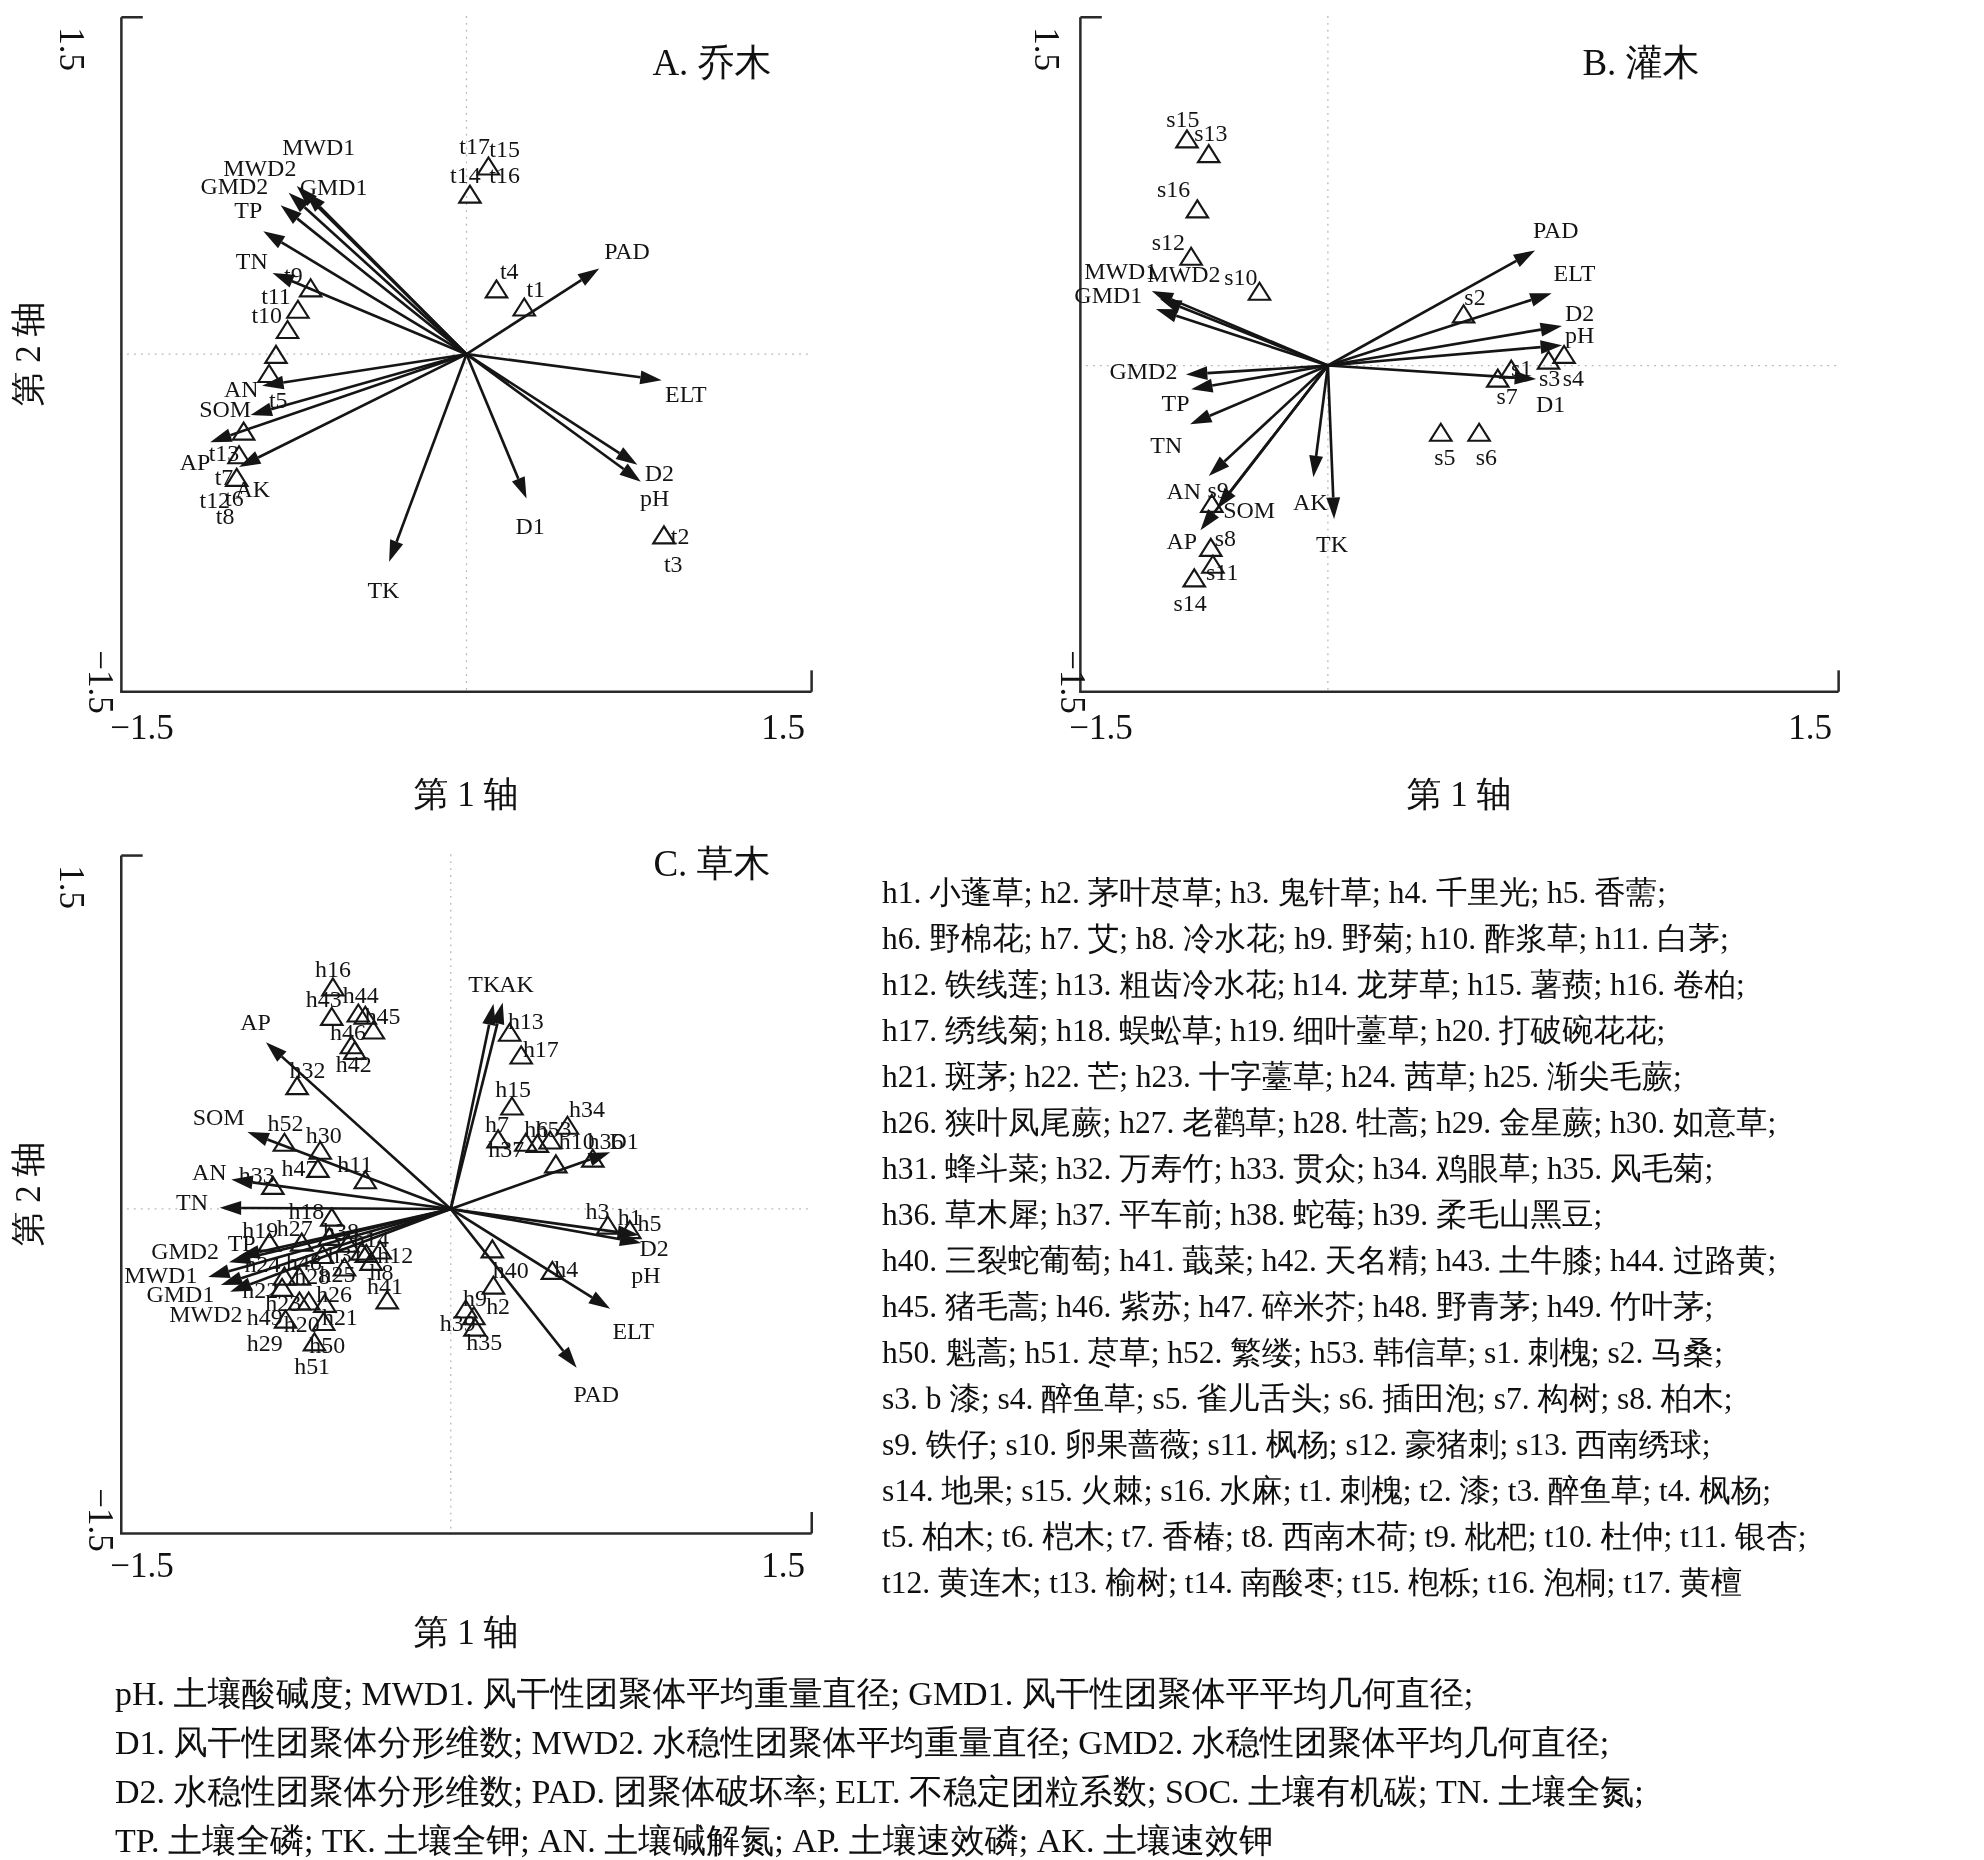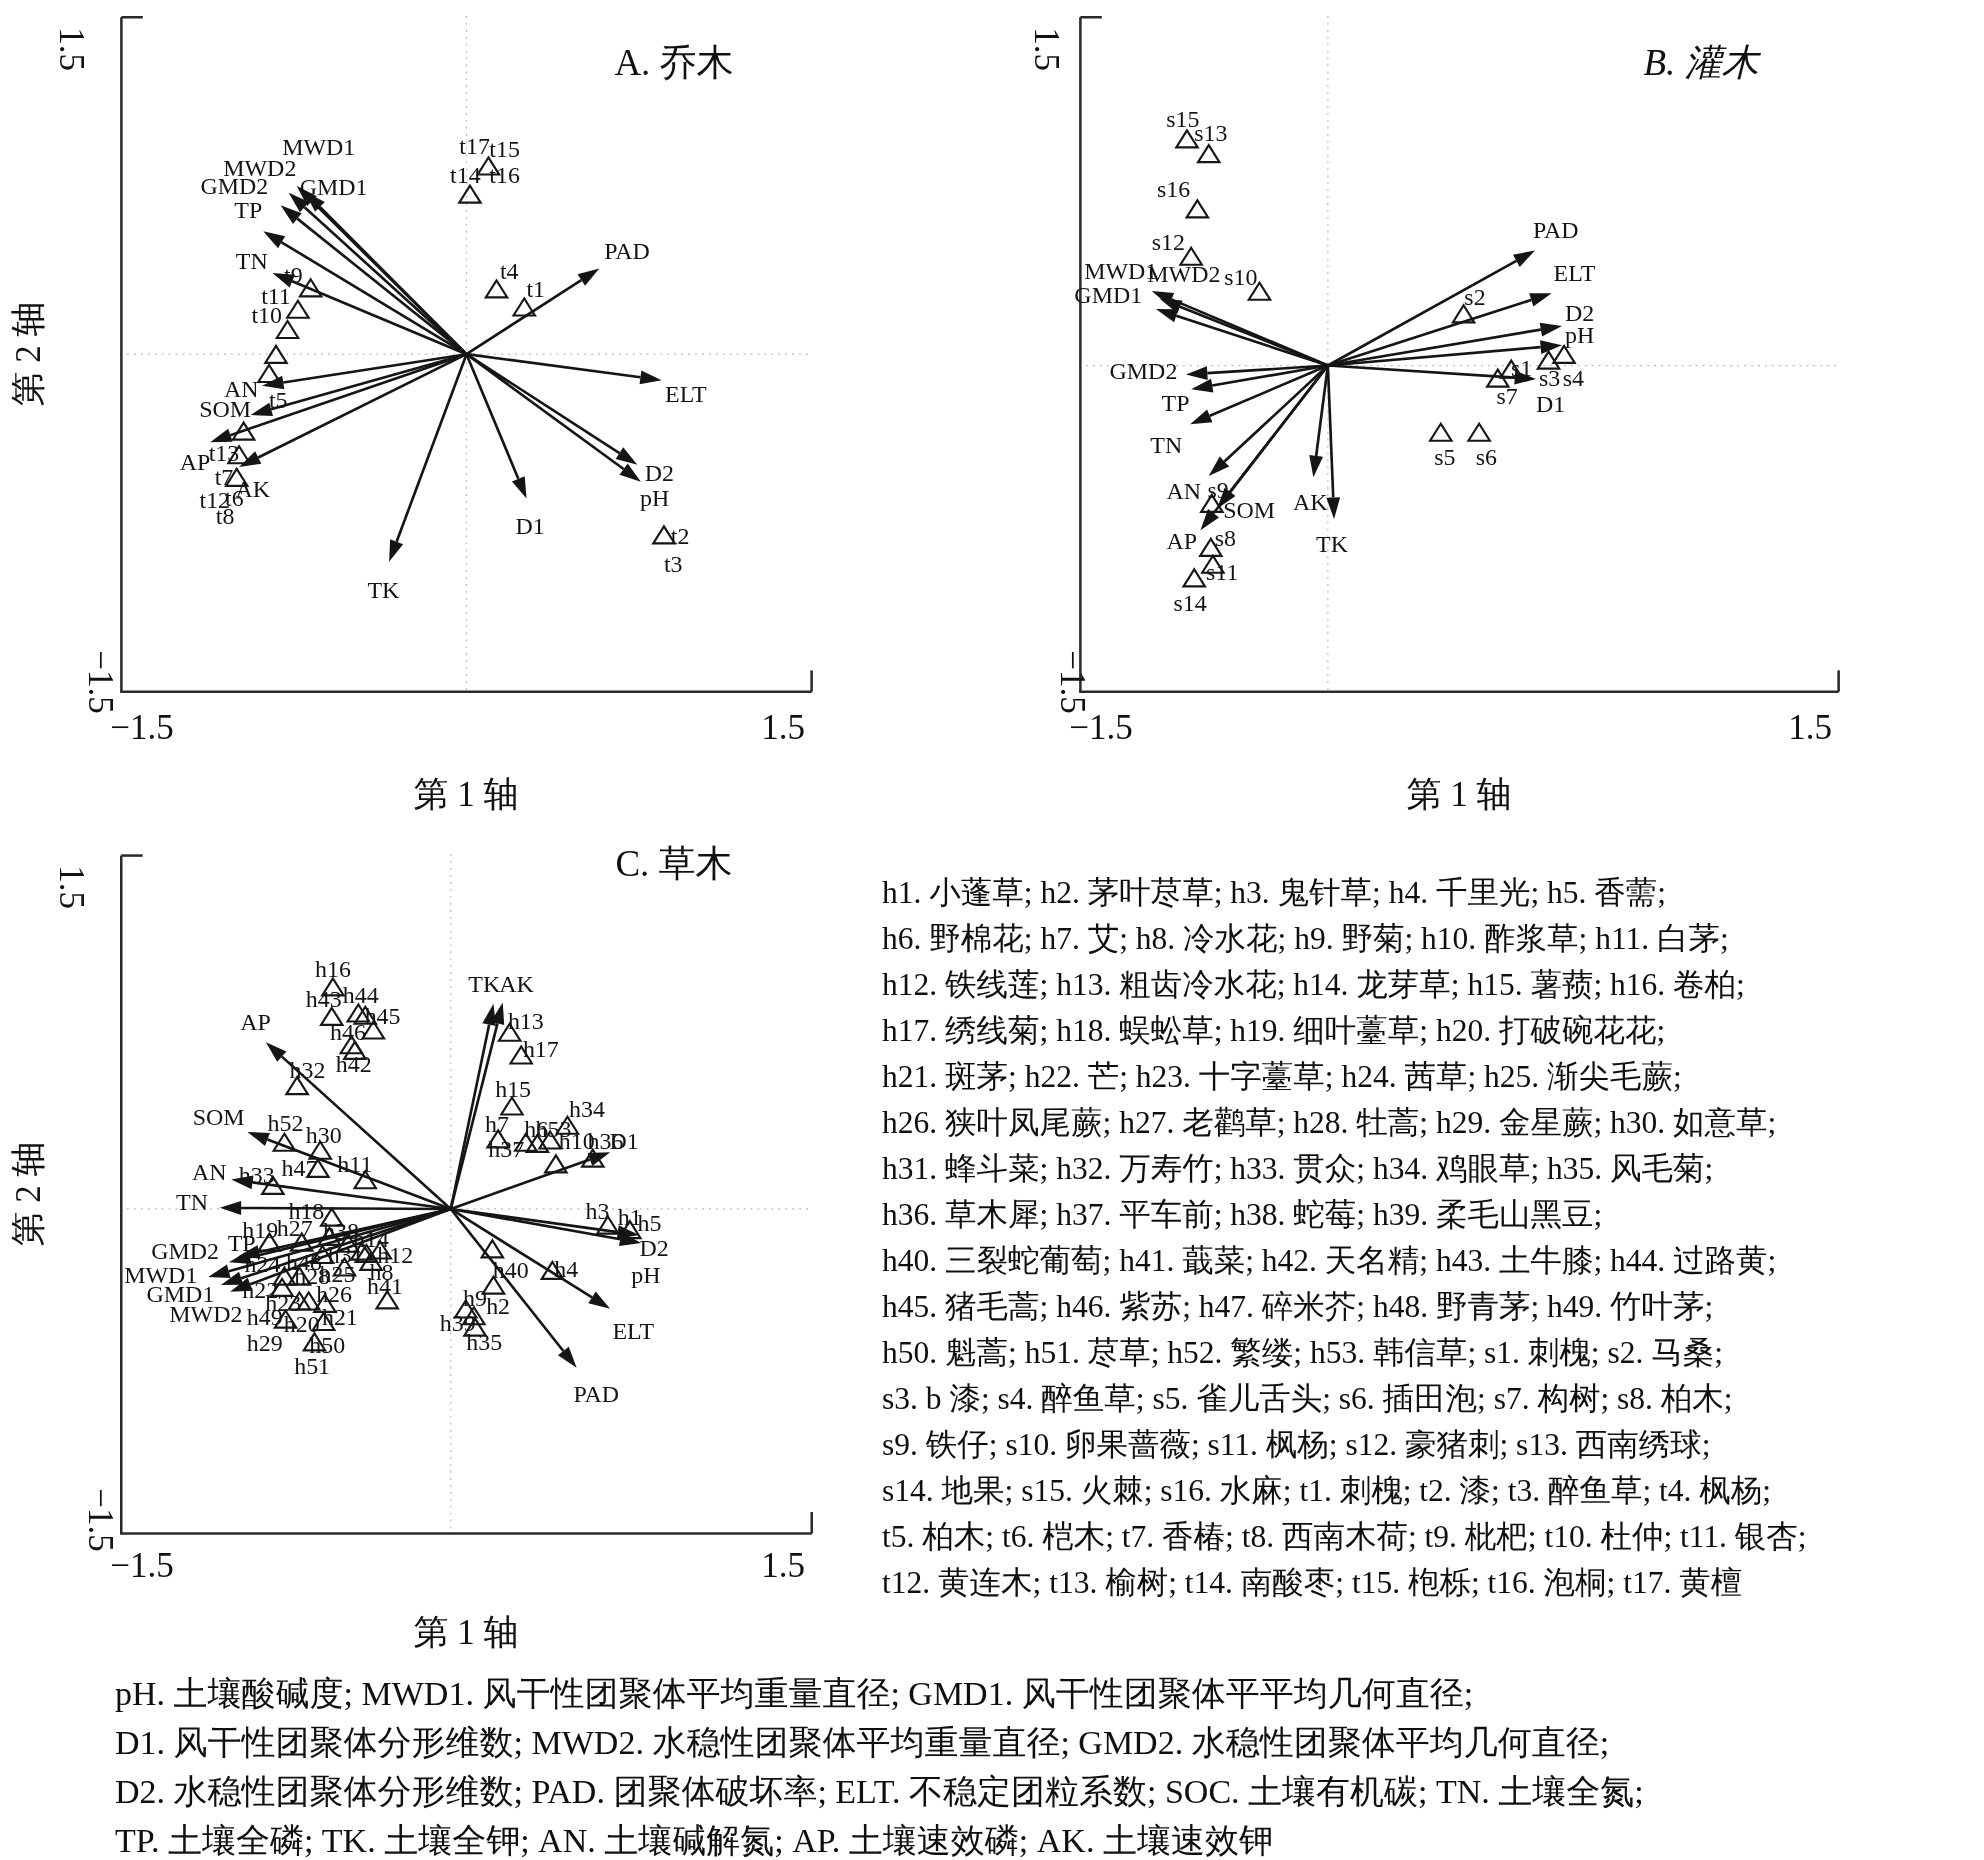--- a/index.html
+++ b/index.html
@@ -6,21 +6,21 @@
   body{width:1985px;height:1861px;position:relative;overflow:hidden;
        font-family:"Liberation Serif",serif;color:#111;}
   svg.panel{position:absolute;overflow:visible;}
   .cross{stroke:#b9b9b9;stroke-width:2;stroke-dasharray:3 8;}
   .axis{stroke:#2a2a2a;stroke-width:4;fill:none;}
   .vec{stroke:#151515;stroke-width:4.2;}
   .vechead{fill:#151515;stroke:none;}
   .spec{fill:none;stroke:#161616;stroke-width:3.4;}
   .lbl{font-family:"Liberation Serif",serif;font-size:38px;fill:#141414;text-anchor:middle;}
   .ftext{position:absolute;transform:translate(-50%,-50%);white-space:nowrap;color:#111;}
-  .ftext.title{font-size:37px;}
+  .ftext.title{font-size:37px;margin-left:38px;}
   .ftext.tick{font-size:35px;}
   .ftext.axis{font-size:35px;}
   .legend{position:absolute;left:882px;top:870px;width:1106px;
           font-size:31.5px;line-height:46px;white-space:pre-line;color:#0f0f0f;}
   .footnote{position:absolute;left:115px;top:1669px;width:1846px;
           font-size:34px;line-height:49px;white-space:pre-line;color:#0f0f0f;}
 </style>
 </head>
 <body>
 
@@ -200,21 +200,21 @@
         <text x="646.685" y="713.1115" class="lbl">s6</text>
         <polygon points="210.76,760.3545 193.76,787.3545 227.76,787.3545" class="spec"></polygon>
         <text x="220.63" y="765.065" class="lbl">s9</text>
         <polygon points="209.115,830.223 192.115,857.223 226.115,857.223" class="spec"></polygon>
         <text x="232.145" y="842.0995" class="lbl">s8</text>
         <polygon points="212.40499999999997,857.0955 195.40499999999997,884.0955 229.40499999999997,884.0955" class="spec"></polygon>
         <text x="227.21" y="895.8445" class="lbl">s11</text>
         <polygon points="182.795,878.5935 165.795,905.5935 199.795,905.5935" class="spec"></polygon>
         <text x="176.21499999999997" y="944.215" class="lbl">s14</text>
       </svg>
-      <div class="ftext title" style="left: 1701px; top: 63px; transform: translate(-50%, -50%); font-style: italic;">B. 灌木</div>
+      <div class="ftext title" style="left: 1603px; top: 63px; transform: translate(-50%, -50%);">B. 灌木</div>
       <div class="ftext tick" style="left: 1046px; top: 49px; transform: translate(-50%, -50%) rotate(90deg);">1.5</div>
       <div class="ftext tick" style="left: 1072px; top: 682px; transform: translate(-50%, -50%) rotate(90deg);">−1.5</div>
       <div class="ftext tick" style="left: 1101px; top: 728px; transform: translate(-50%, -50%);">−1.5</div>
       <div class="ftext tick" style="left: 1810px; top: 728px; transform: translate(-50%, -50%);">1.5</div>
       <div class="ftext axis" style="left: 1459px; top: 794px; transform: translate(-50%, -50%);">第 1 轴</div>
       <svg width="693" height="681" viewBox="0 0 1100 1080" class="panel" style="left: 120px; top: 854px;">
         <line x1="0" y1="563" x2="1100" y2="563" class="cross"></line>
         <line x1="525" y1="0" x2="525" y2="1080" class="cross"></line>
         <line x1="2" y1="2" x2="2" y2="1078" class="axis"></line>
         <line x1="2" y1="2" x2="36" y2="2" class="axis"></line>

